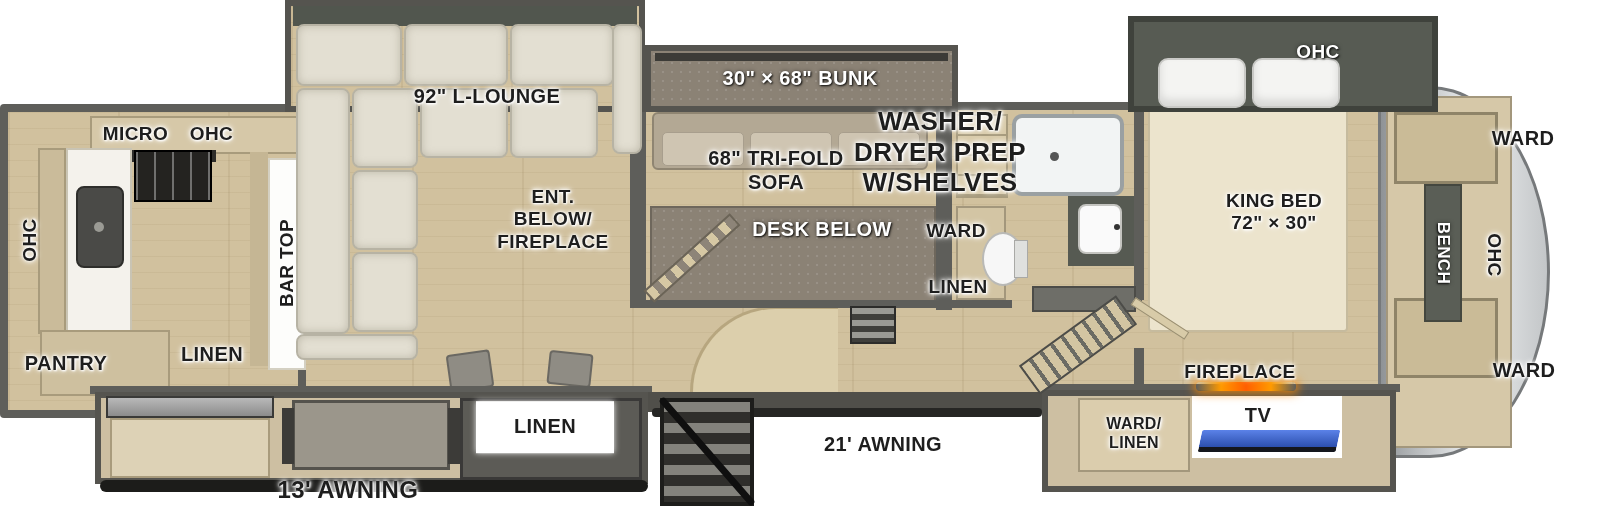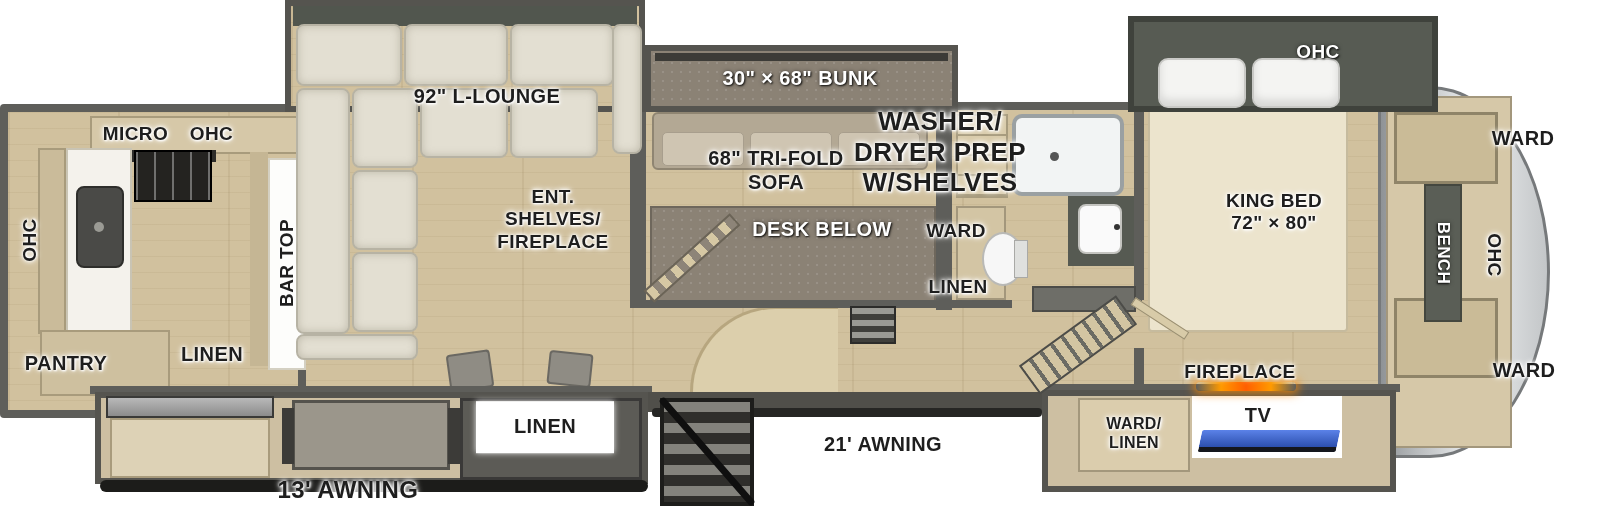--- a/index.html
+++ b/index.html
@@ -145,36 +145,36 @@
   <div class="abs" style="left:100px;top:480px;width:548px;height:12px;background:#1c1c1a;border-radius:6px;z-index:4;"></div>
 
   <div class="lbl" style="left:168px;top:134px;font-size:19px;word-spacing:16px;">MICRO OHC</div>
   <div class="lbl rot-ccw" style="left:30px;top:240px;font-size:19px;">OHC</div>
   <div class="lbl rot-ccw" style="left:287px;top:263px;font-size:19px;white-space:nowrap;">BAR TOP</div>
   <div class="lbl" style="left:57px;top:364px;font-size:20px;padding-left:18px;">PANTRY</div>
   <div class="lbl" style="left:212px;top:355px;font-size:20px;">LINEN</div>
 
   <div class="lbl" style="left:487px;top:97px;font-size:20px;white-space:nowrap;">92" L-LOUNGE</div>
   <div class="lbl" style="left:553px;top:220px;font-size:19px;">ENT.
-SHELVES/
+BELOW/
 FIREPLACE</div>
   <div class="lbl" style="left:776px;top:171px;font-size:20px;">68" TRI-FOLD
 SOFA</div>
 
   <div class="lbl light" style="left:800px;top:79px;font-size:20px;white-space:nowrap;">30" × 68" BUNK</div>
   <div class="lbl light" style="left:822px;top:230px;font-size:20px;white-space:nowrap;">DESK BELOW</div>
   <div class="lbl" style="left:940px;top:152px;font-size:26px;">WASHER/
 DRYER PREP
 W/SHELVES</div>
   <div class="lbl" style="left:956px;top:231px;font-size:19px;">WARD</div>
   <div class="lbl" style="left:958px;top:287px;font-size:19px;">LINEN</div>
 
   <div class="lbl light" style="left:1318px;top:52px;font-size:19px;">OHC</div>
   <div class="lbl" style="left:1274px;top:212px;font-size:19px;">KING BED
-72" × 80"</div>
+72" × 30"</div>
   <div class="lbl" style="left:1240px;top:372px;font-size:19px;white-space:nowrap;">FIREPLACE</div>
 
   <div class="lbl" style="left:1523px;top:139px;font-size:20px;">WARD</div>
   <div class="lbl light rot-cw" style="left:1443px;top:253px;font-size:17px;">BENCH</div>
   <div class="lbl rot-cw" style="left:1494px;top:255px;font-size:19px;">OHC</div>
   <div class="lbl" style="left:1524px;top:371px;font-size:20px;">WARD</div>
 
   <div class="lbl boxed" style="left:545px;top:427px;font-size:20px;padding:14px 38px;">LINEN</div>
   <div class="lbl" style="left:1134px;top:434px;font-size:16px;">WARD/
 LINEN</div>

